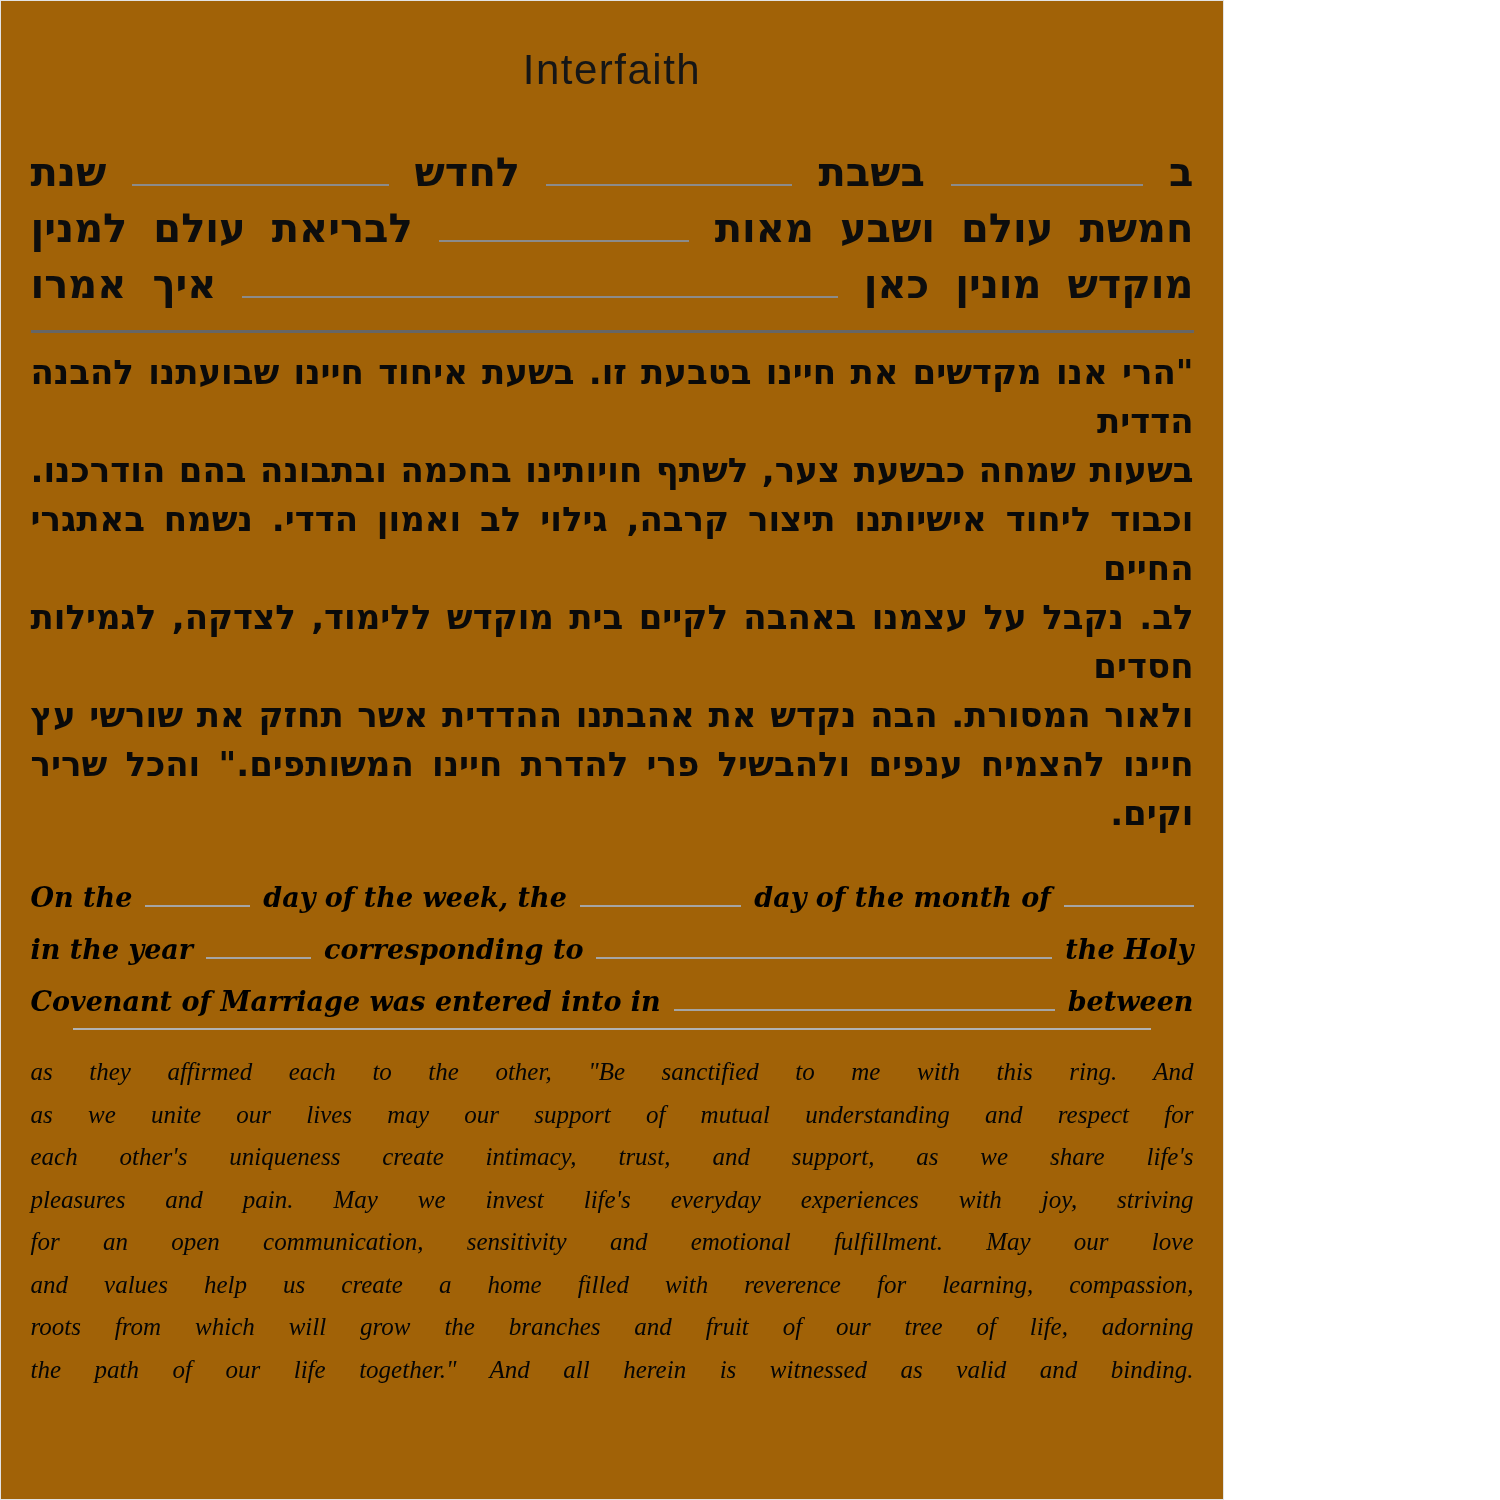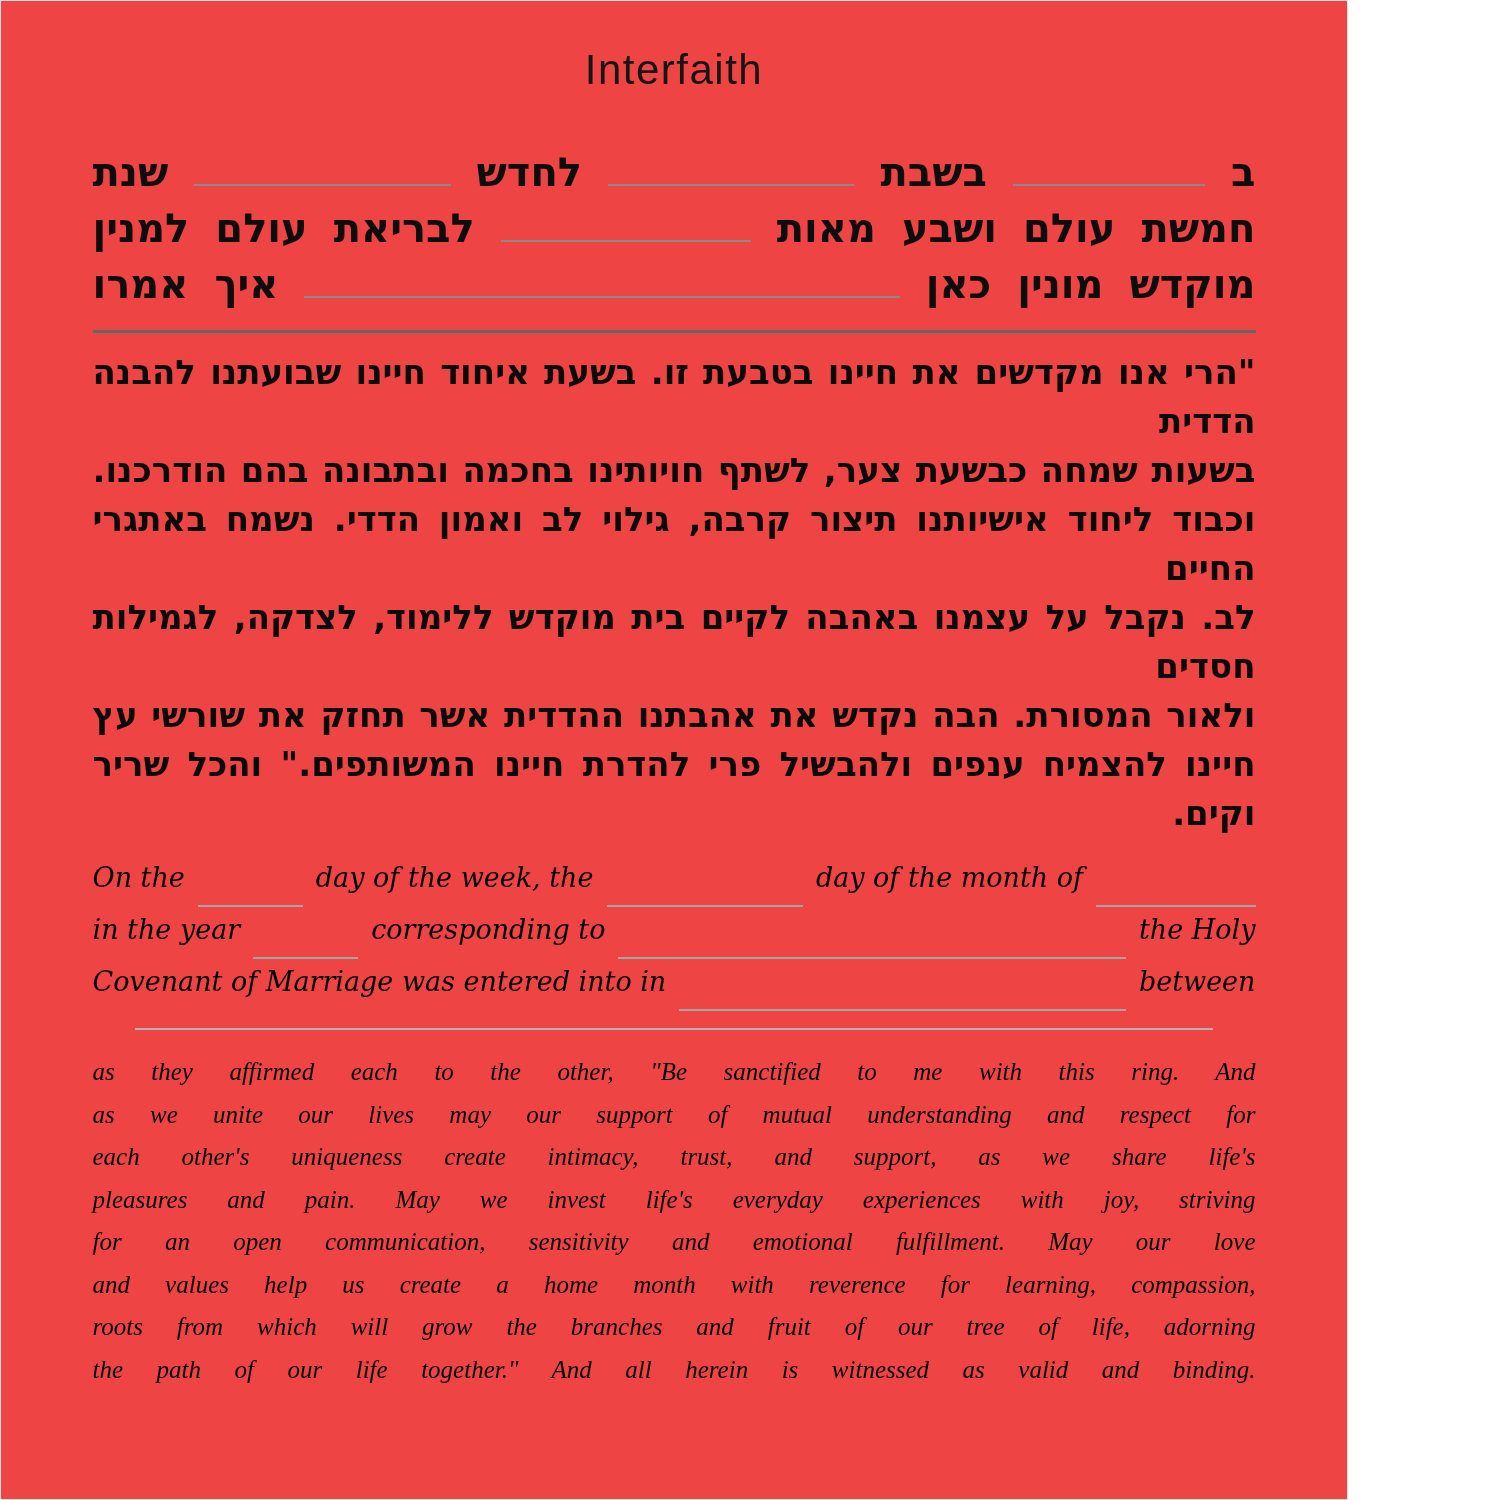--- a/index.html
+++ b/index.html
@@ -1,19 +1,19 @@
 <!DOCTYPE html>
 <html><head>
 <meta charset="utf-8">
 <style>
   html,body { margin:0; padding:0; background:#ffffff; }
   .page {
     position:relative;
-    width:1348px; height:1500px;
-    background:#ef4444;
+    width:1224px; height:1500px;
+    background:#a16207;
     box-shadow: inset 0 0 0 1px #e3e3e3;
     font-family:"DejaVu Sans", sans-serif;
     color:#000;
     overflow:hidden;
   }
   .title {
     padding-top:46px;
     text-align:center;
     font-family:"Liberation Sans", sans-serif;
     font-weight:300;
@@ -36,21 +36,21 @@
 
   .rule { margin-top:20px; height:3px; background:#666; }
 
   
   .heb-para { direction:rtl; margin-top:15px; font-weight:bold; font-size:34px; color:#0a0a0a; }
   .heb-line { line-height:49px; text-align:justify; text-align-last:justify; }
 
   
   .eng { font-family:"DejaVu Serif", serif; font-style:italic; }
   .eng-form { margin-top:26px; font-size:27px; }
-  .eng-row { display:flex; align-items:flex-start; column-gap:13px; height:52px; }
+  .eng-row { display:flex; align-items:flex-end; column-gap:13px; height:52px;font-weight:bold; }
   .eng-row span { white-space:nowrap; line-height:1; padding-bottom:5px; }
   .eblank { border-bottom:2px solid #a5a5a5; height:0; align-self:flex-end; margin-bottom:9px; }
   .eb-w105 { flex:0 0 105px; }
   .eb-grow { flex:1 1 150px; }
   .eb-grow2 { flex:0.85 1 120px; }
 
   .center-blank { height:0; border-bottom:2px solid #b2b2b2; width:1078px; margin:8px auto 0; }
 
   
   .eng-para { margin-top:21px; font-size:25px; color:#050505; }
@@ -130,19 +130,19 @@
     </div>
 
     <div class="center-blank"></div>
 
     <div class="eng eng-para">
       <div class="eng-line">as they affirmed each to the other, "Be sanctified to me with this ring. And</div>
       <div class="eng-line">as we unite our lives may our support of mutual understanding and respect for</div>
       <div class="eng-line">each other's uniqueness create intimacy, trust, and support, as we share life's</div>
       <div class="eng-line">pleasures and pain. May we invest life's everyday experiences with joy, striving</div>
       <div class="eng-line">for an open communication, sensitivity and emotional fulfillment. May our love</div>
-      <div class="eng-line">and values help us create a home month with reverence for learning, compassion,</div>
+      <div class="eng-line">and values help us create a home filled with reverence for learning, compassion,</div>
       <div class="eng-line">roots from which will grow the branches and fruit of our tree of life, adorning</div>
       <div class="eng-line">the path of our life together." And all herein is witnessed as valid and binding.</div>
     </div>
 
   </div>
 </div>
 
 </body></html>

